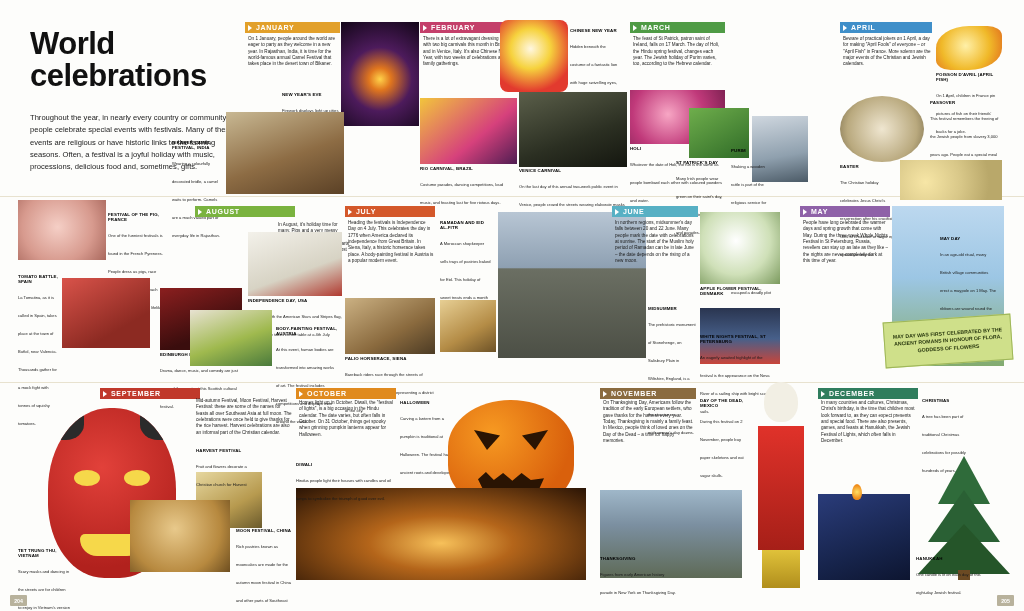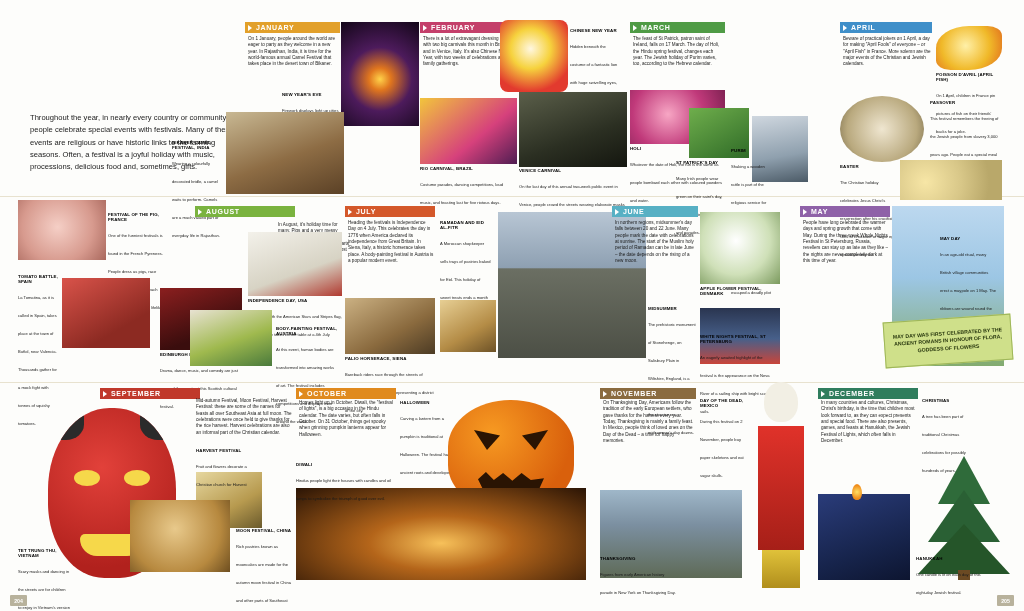--- a/index.html
+++ b/index.html
@@ -73,20 +73,21 @@
     transform:rotate(-4deg); color:#2b3a10; font-weight:bold;
     font-size:5.2px; line-height:1.35; text-align:center;
     display:flex; align-items:center; justify-content:center; padding:3px;
   }
 </style>
 </head>
 <body>
 
 <div class="page">
 
+  <div class="title">World celebrations</div>
   <div class="intro">Throughout the year, in nearly every country or community, people celebrate special events with festivals. Many of these events are religious or have historic links to the farming seasons. Often, a festival is a joyful holiday with music, processions, delicious food and, sometimes, gifts.</div>
 
   <div class="abs" style="left:0;top:196px;width:1024px;height:1px;background:#e8e2cf;"></div>
   <div class="abs" style="left:0;top:382px;width:1024px;height:1px;background:#e8e2cf;"></div>
 
   <div class="mhead" style="left:245px;top:22px;width:95px;background:#e2a02a;">
     <span>JANUARY</span>
   </div>
   <div class="abs body" style="left:248px;top:36px;width:90px;">On 1 January, people around the world are eager to party as they welcome in a new year. In Rajasthan, India, it is time for the world-famous annual Camel Festival that takes place in the desert town of Bikaner.</div>
 

